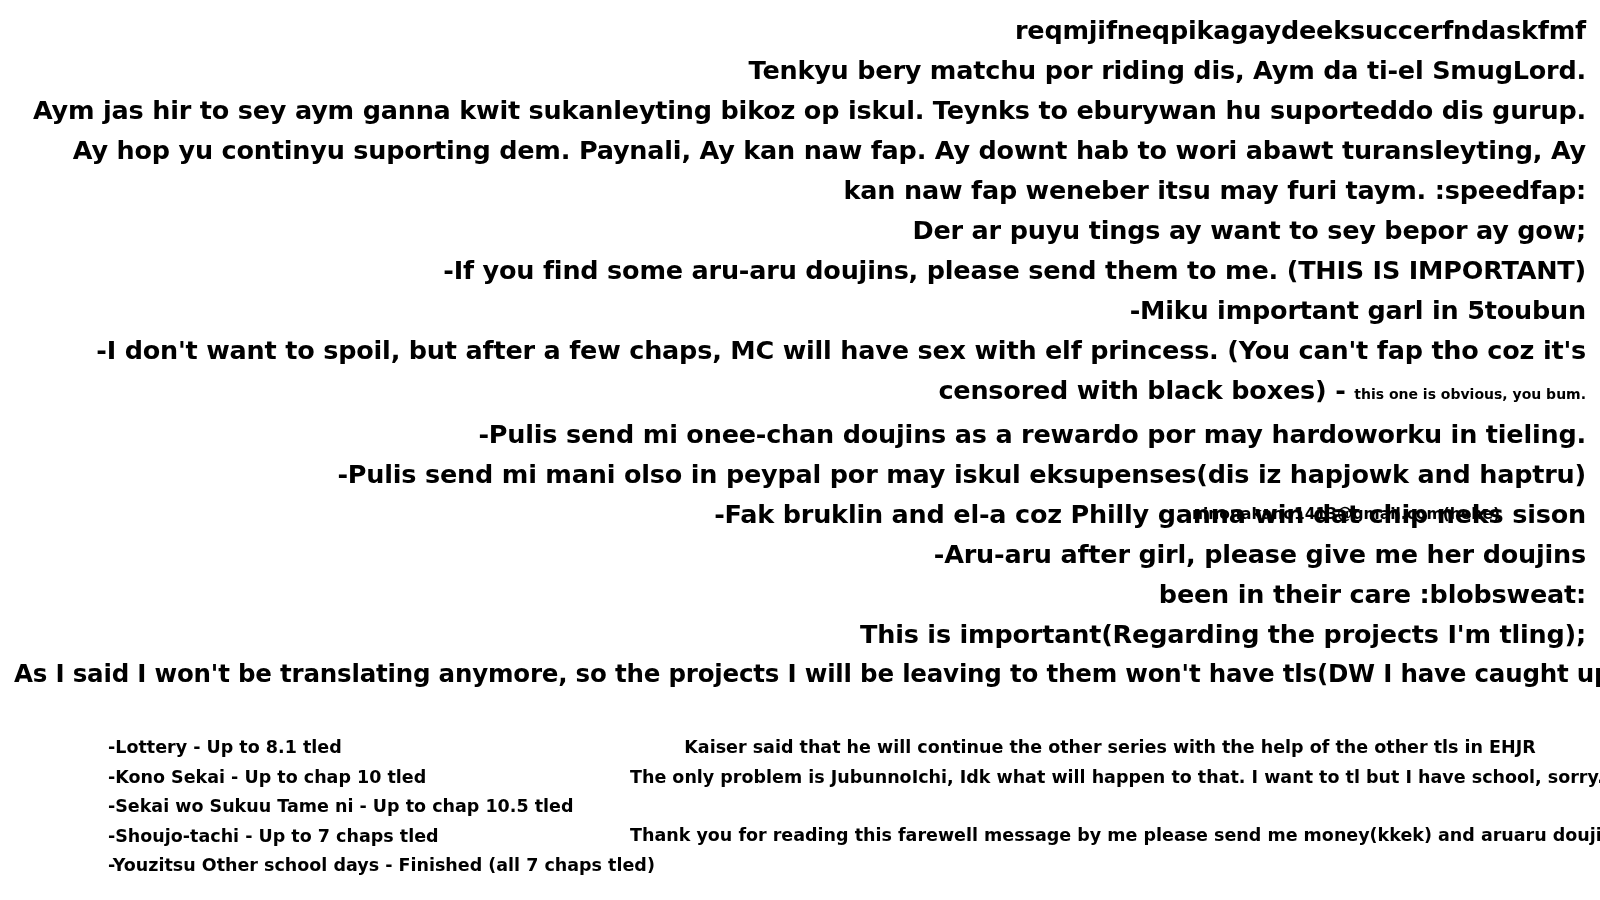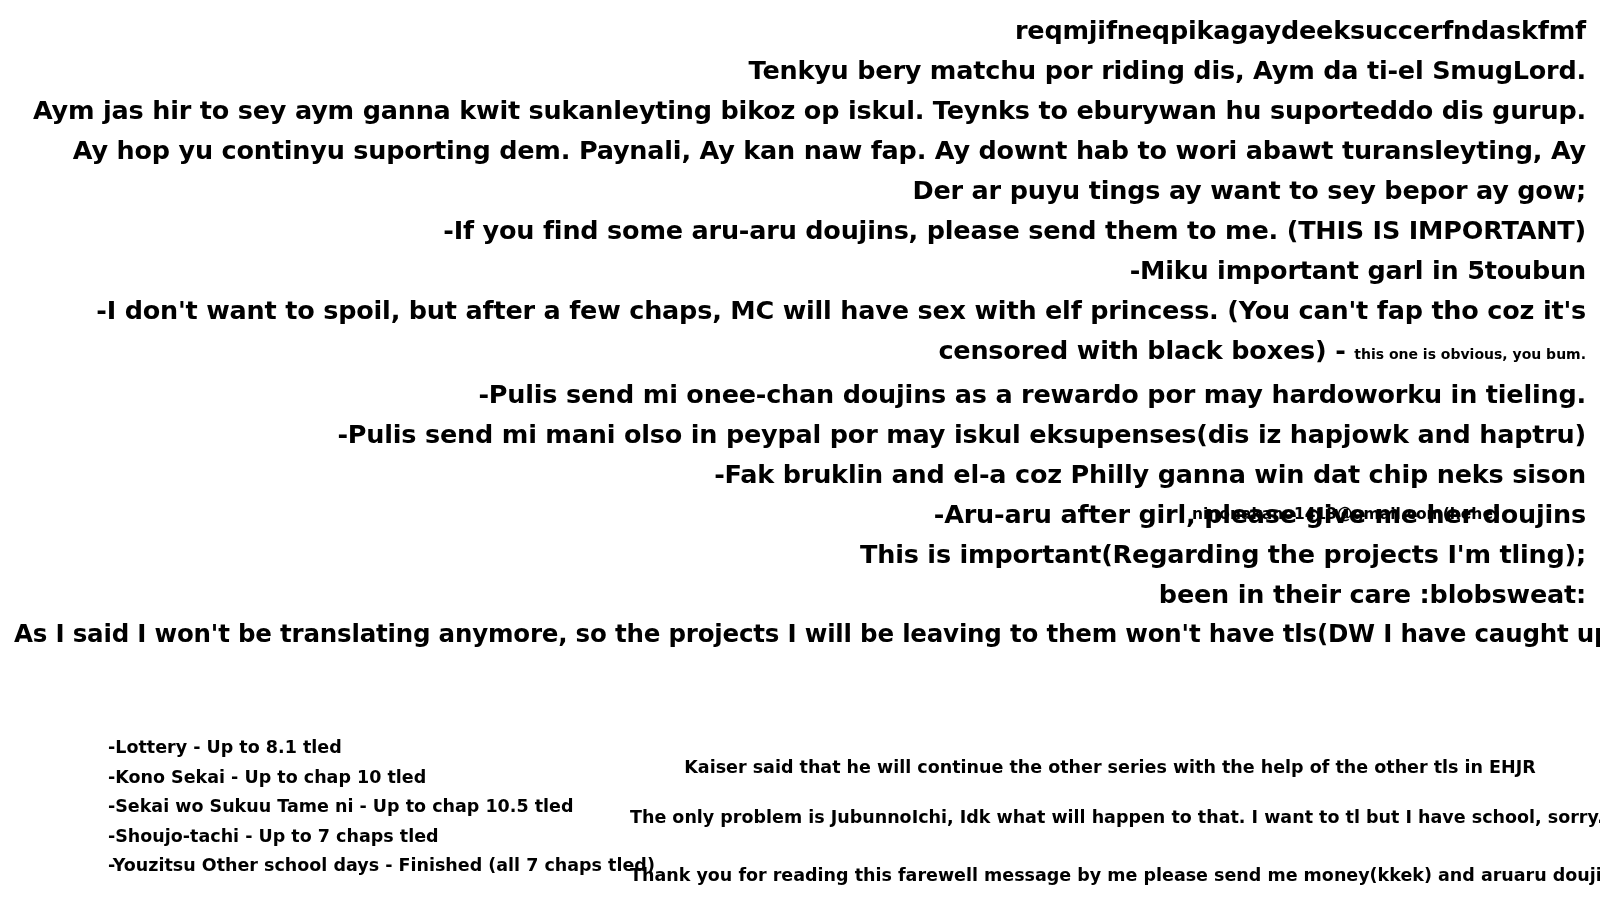--- a/index.html
+++ b/index.html
@@ -67,50 +67,50 @@
     width: 960px;
   }
   .bline {
     font-weight: bold;
     font-size: 17.5px;
     line-height: 29.5px;
     white-space: nowrap;
   }
   .col-right .bline {
     text-align: center;
-    margin-top: 20px;
   }
   .col-right .bline.last {
     margin-top: 29px;
   }
 </style>
 </head>
 <body>
 
 <div class="page">
 
   <div class="center-block">
     <div class="line">reqmjifneqpikagaydeeksuccerfndaskfmf</div>
     <div class="line">Tenkyu bery matchu por riding dis, Aym da ti-el SmugLord.</div>
     <div class="line">Aym jas hir to sey aym ganna kwit sukanleyting bikoz op iskul. Teynks to eburywan hu suporteddo dis gurup.</div>
     <div class="line">Ay hop yu continyu suporting dem. Paynali, Ay kan naw fap. Ay downt hab to wori abawt turansleyting, Ay</div>
+    <div class="line">kan naw fap weneber itsu may furi taym. :speedfap:</div>
     <div class="line">Der ar puyu tings ay want to sey bepor ay gow;</div>
     <div class="line">-If you find some aru-aru doujins, please send them to me. (THIS IS IMPORTANT)</div>
     <div class="line">-Miku important garl in 5toubun</div>
     <div class="line">-I don't want to spoil, but after a few chaps, MC will have sex with elf princess. (You can't fap tho coz it's</div>
     <div class="line">
       <span>censored with black boxes) -</span>
       <span class="inline-note">this one is obvious, you bum.</span>
     </div>
     <div class="line">-Pulis send mi onee-chan doujins as a rewardo por may hardoworku in tieling.</div>
     <div class="line">-Pulis send mi mani olso in peypal por may iskul eksupenses(dis iz hapjowk and haptru)</div>
     <div class="line">-Fak bruklin and el-a coz Philly ganna win dat chip neks sison</div>
     <div class="line">-Aru-aru after girl, please give me her doujins</div>
+    <div class="line">been in their care :blobsweat:</div>
     <div class="line">This is important(Regarding the projects I'm tling);</div>
-    <div class="line">been in their care :blobsweat:</div>
     <div class="line small-fit">As I said I won't be translating anymore, so the projects I will be leaving to them won't have tls(DW I have caught up with the raws in some mangos)</div>
   </div>
 
   <div class="email-note">ninonakano1413@gmail.com(hehe)</div>
 
   <div class="bottom">
     <div class="col-left">
       <div class="bline">-Lottery - Up to 8.1 tled</div>
       <div class="bline">-Kono Sekai - Up to chap 10 tled</div>
       <div class="bline">-Sekai wo Sukuu Tame ni - Up to chap 10.5 tled</div>

